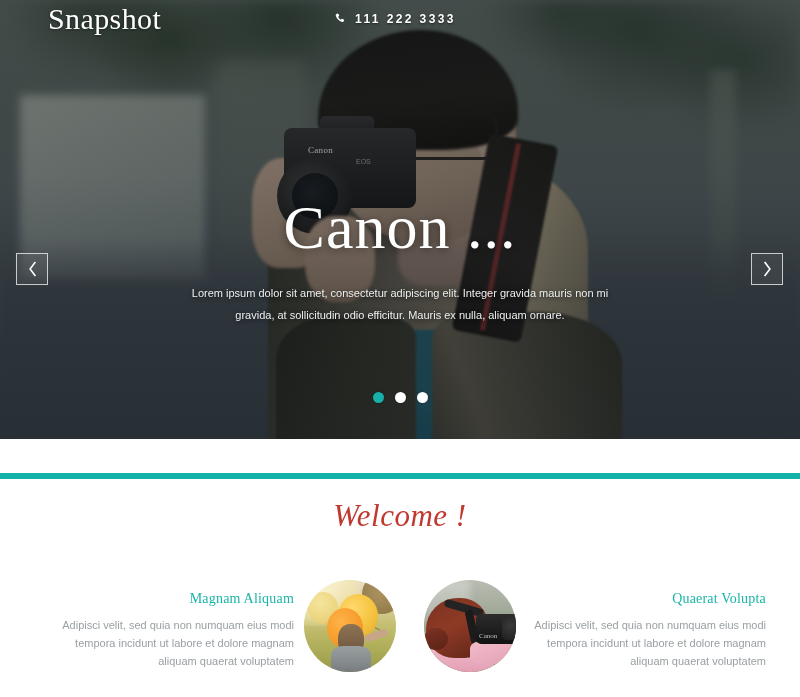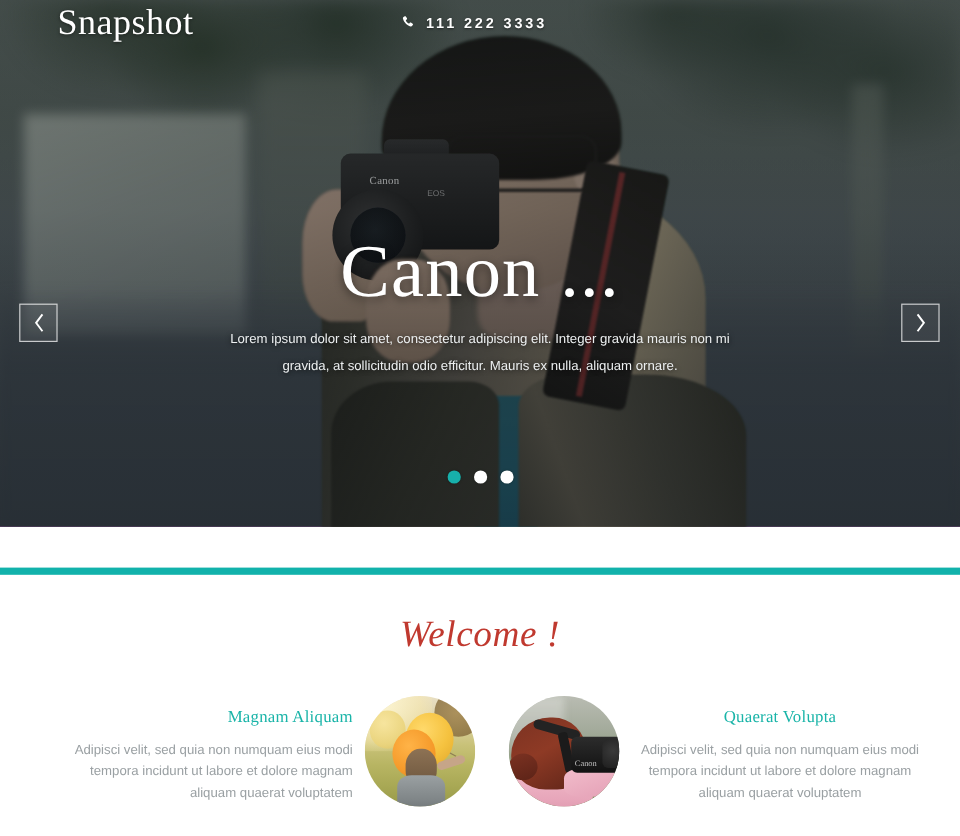--- a/index.html
+++ b/index.html
@@ -309,21 +309,21 @@
   .caption h1 {
     font-family: "Liberation Serif", serif;
     font-size: 62px;
     font-weight: normal;
     color: #ffffff;
     line-height: 1.0;
     letter-spacing: 1px;
     text-shadow: 0 2px 8px rgba(0,0,0,.45);
   }
   .caption p {
-    margin: 14px auto 0;
+    margin: 24px auto 0;
     width: 430px;
     font-family: "Liberation Sans", sans-serif;
     font-size: 11px;
     line-height: 2.0;
     color: #eceff0;
     text-shadow: 0 1px 4px rgba(0,0,0,.65);
   }
 
   
   .nav-arrow {
@@ -372,21 +372,21 @@
 
   
   .welcome-section {
     position: absolute;
     left: 0; top: 479px;
     width: 800px; height: 218px;
     background: #ffffff;
   }
   .welcome-title {
     position: absolute;
-    left: 0; top: 31px;
+    left: 0; top: 19px;
     width: 800px;
     text-align: center;
     font-family: "Liberation Serif", serif;
     font-style: italic;
     font-size: 31px;
     color: #c0392f;
     letter-spacing: .5px;
   }
 
   .cols {
@@ -395,21 +395,21 @@
     width: 800px;
     display: flex;
     align-items: flex-start;
   }
 
   .col-text {
     width: 232px;
     padding-top: 11px;
   }
   .col-text.left { margin-left: 62px; text-align: right; }
-  .col-text.right { margin-left: 18px; text-align: center; }
+  .col-text.right { margin-left: 18px; text-align: right; }
 
   .col-title {
     font-family: Liberation Serif, serif;
     font-size: 14px;
     color: #19b4a8;
     letter-spacing: .2px;
     margin-bottom: 10px;
   }
   .col-body {
     font-family: "Liberation Sans", sans-serif;

